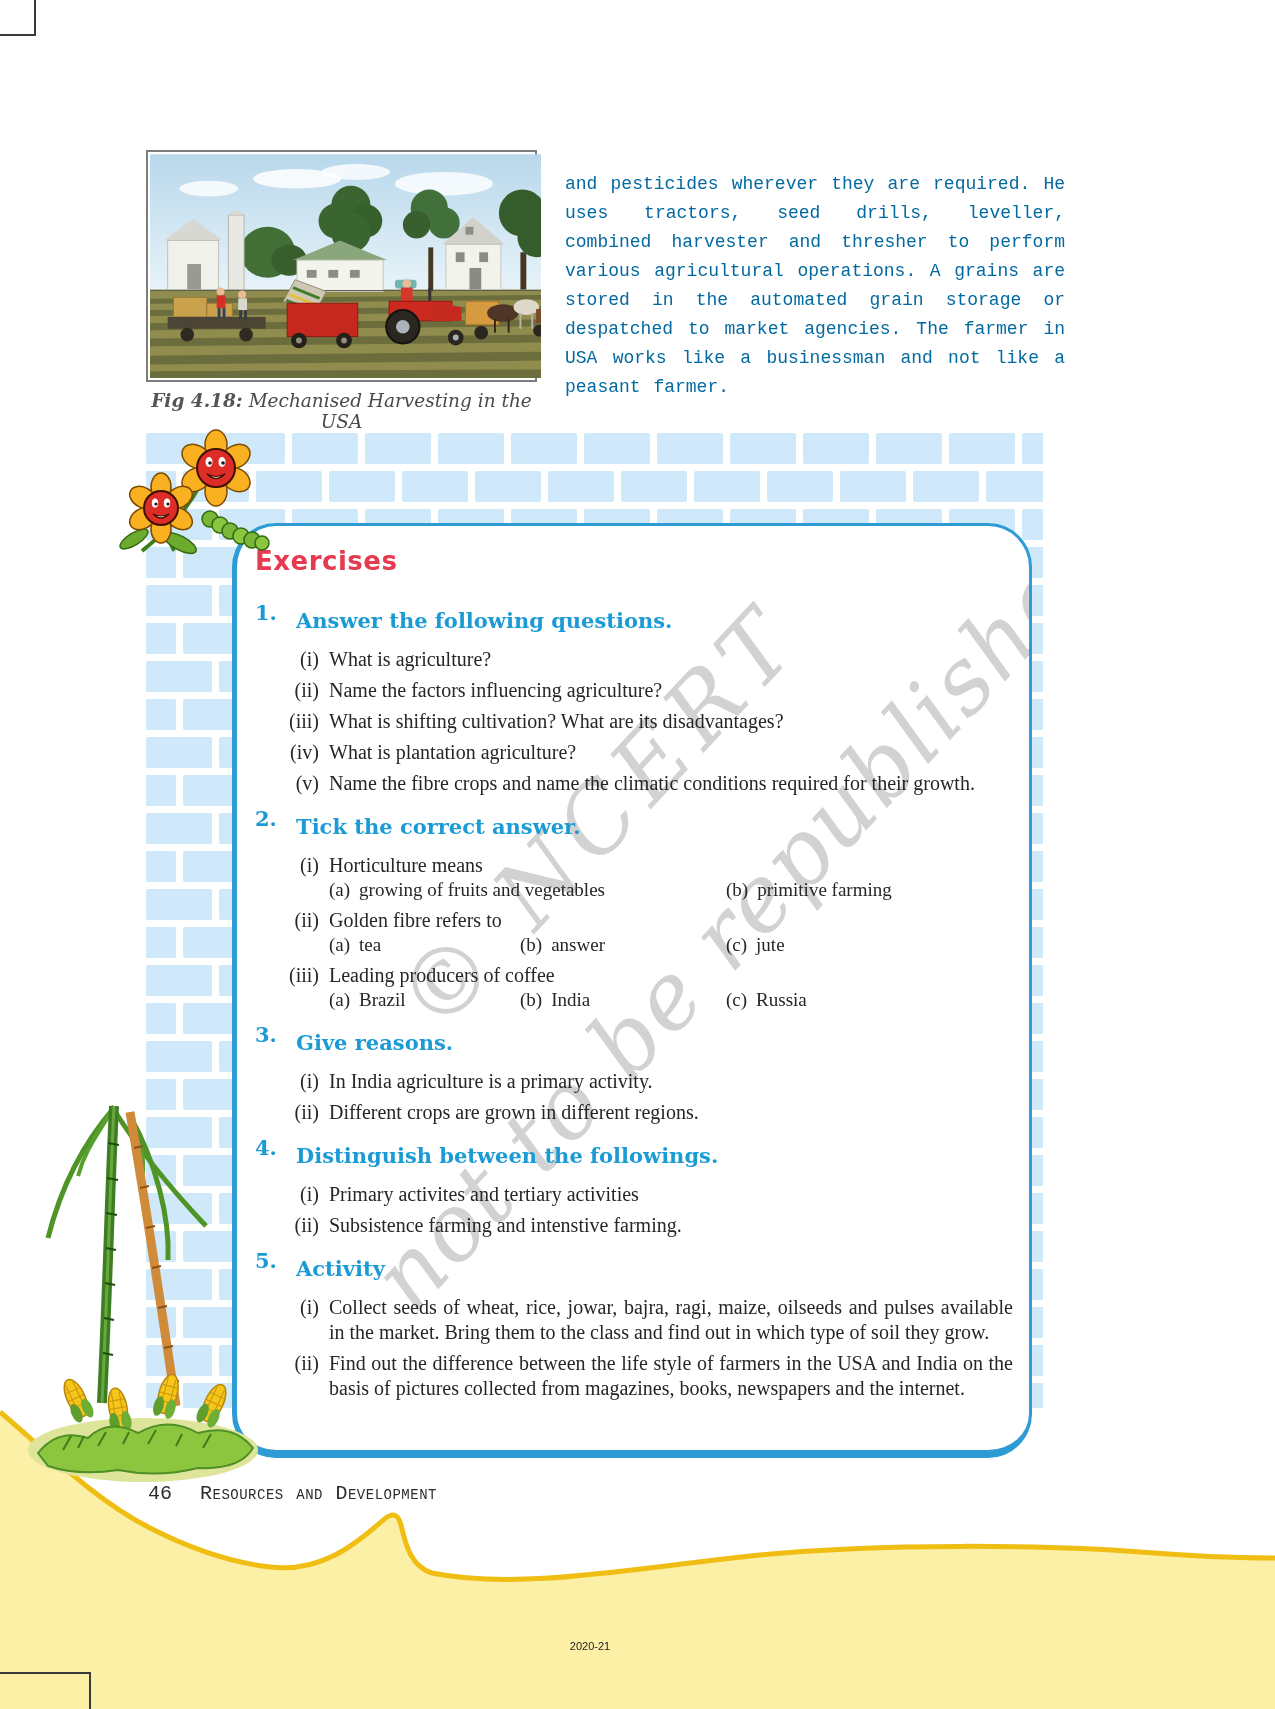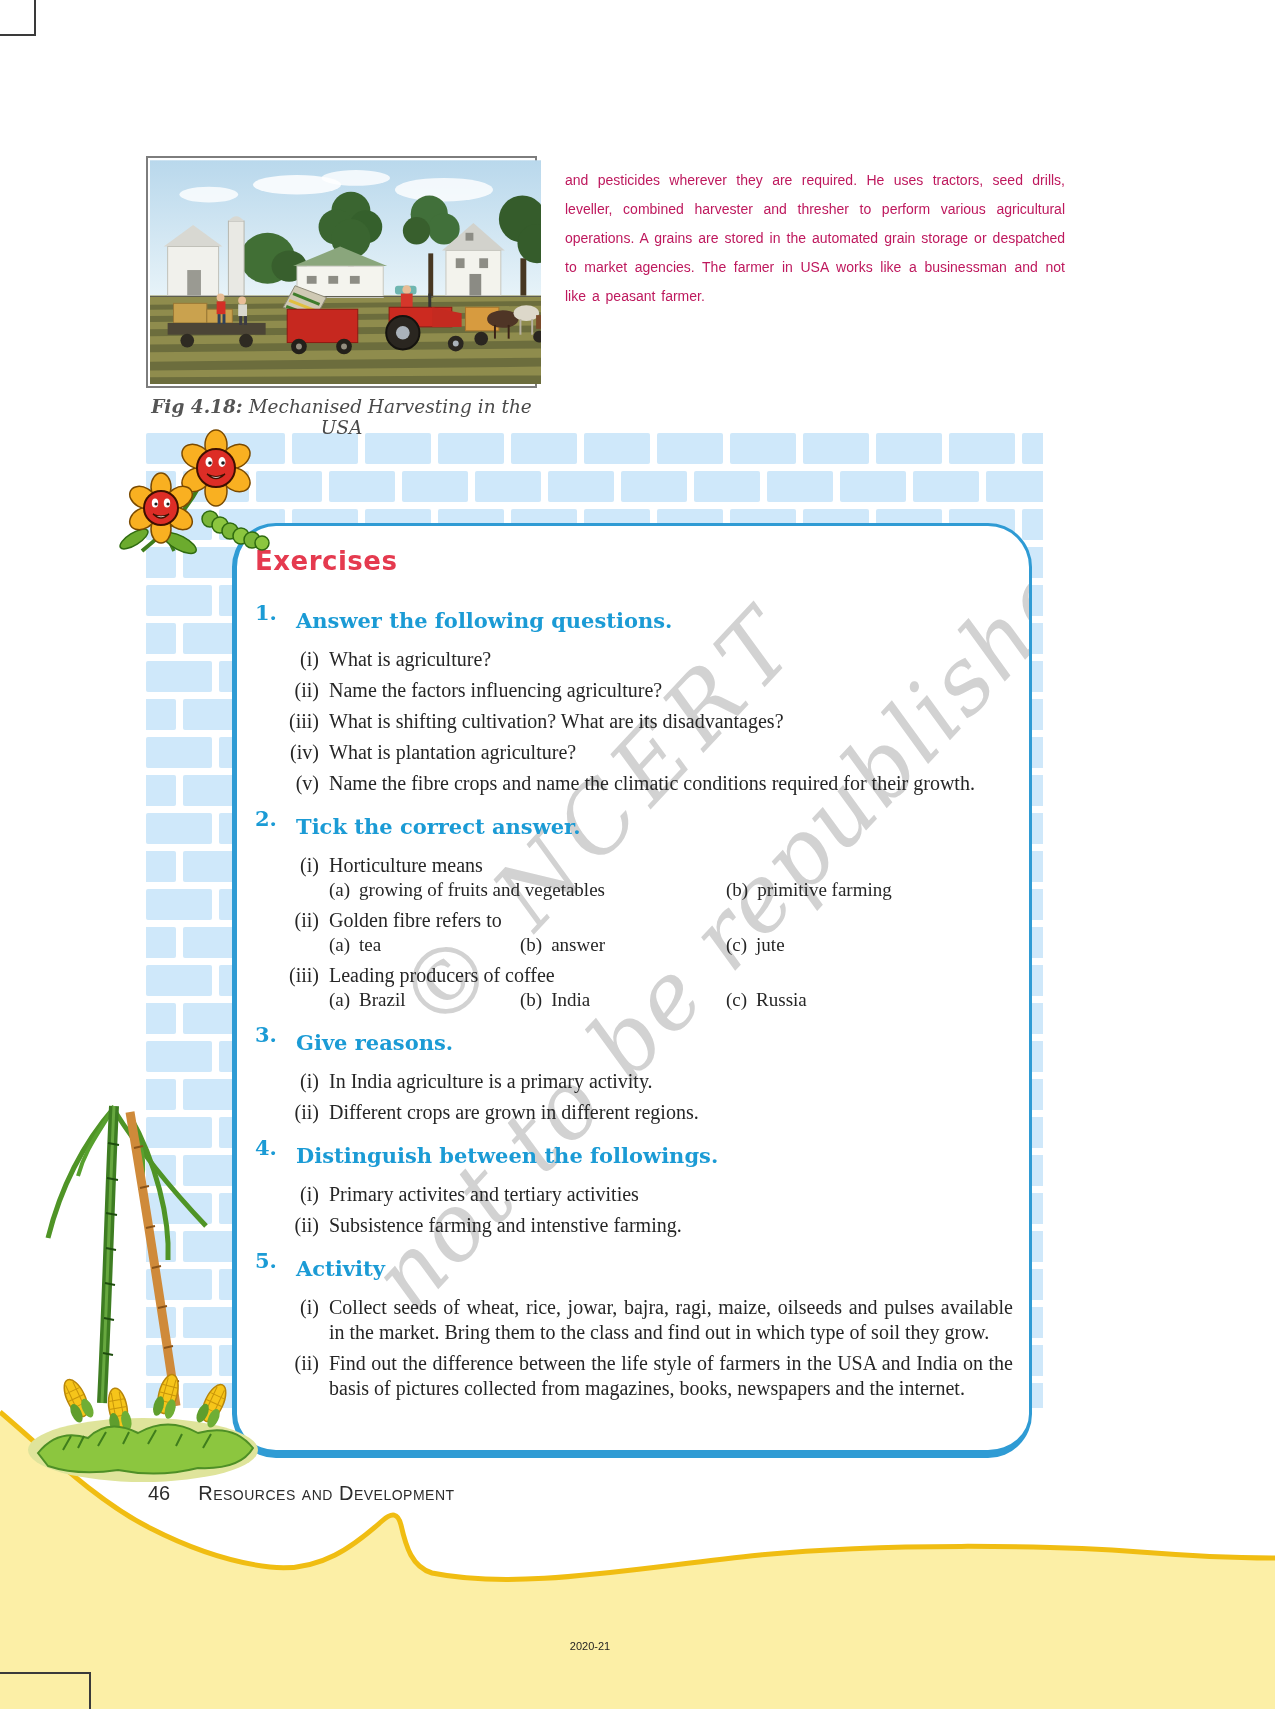--- a/index.html
+++ b/index.html
@@ -6,31 +6,31 @@
   .page{position:relative;width:1275px;height:1709px;background:#fff;overflow:hidden;
         font-family:"Liberation Serif",serif;}
 
   
   .crop-tl{position:absolute;left:0;top:0;width:34px;height:34px;
            border-right:2px solid #3a3a3a;border-bottom:2px solid #3a3a3a;}
   .crop-bl{position:absolute;left:0;top:1672px;width:89px;height:37px;
            border-right:2px solid #3a3a3a;border-top:2px solid #3a3a3a;z-index:9;}
 
   
-  .figure{position:absolute;left:146px;top:156px;width:391px;z-index:2;}
+  .figure{position:absolute;left:146px;top:150px;width:391px;z-index:2;}
   .photo-frame{border:2px solid #7d7d7d;background:#fff;padding:2px;}
   .photo-frame svg{display:block;}
   .figure-caption{margin-top:8px;text-align:center;font-family:"DejaVu Serif",serif;
                   font-style:italic;font-size:18.5px;color:#4a4a4a;}
   .cap-label{font-weight:bold;color:#555;}
   .cap-text{margin-left:6px;}
 
   
-  .lead{position:absolute;left:565px;top:152px;width:500px;font-family:Liberation Sans, sans-serif;
-        font-size:14px;line-height:29px;text-align:justify;color:#be185d;word-spacing:2px;z-index:2;}
+  .lead{position:absolute;left:565px;top:152px;width:500px;font-family:Liberation Mono, monospace;
+        font-size:18px;line-height:29px;text-align:justify;color:#0369a1;word-spacing:2px;z-index:2;}
 
   
   .brick{position:absolute;left:146px;top:433px;z-index:1;}
 
   
   .ex-box{position:absolute;left:232px;top:523px;width:800px;height:935px;background:#fff;
           border:3px solid #2f9bd4;border-left-width:5px;border-bottom-width:8px;
           border-radius:44px;box-sizing:border-box;overflow:hidden;z-index:3;}
   .ex-content{position:relative;z-index:2;padding:20px 16px 0 18px;}
   .wm{position:absolute;z-index:1;font-family:"DejaVu Serif",serif;font-style:italic;
@@ -48,21 +48,21 @@
          line-height:25px;color:#1b9bd5;}
   .item{display:flex;margin-top:6px;font-size:20px;line-height:25px;color:#262626;}
   .ilabel{width:64px;flex:none;text-align:right;padding-right:10px;}
   .itext{width:685px;text-align:justify;}
   .optrow{display:flex;padding-left:74px;font-size:19px;line-height:24px;color:#262626;}
   .opt{flex:none;}
   .opt.w1{width:191px;} .opt.w2{width:206px;} .opt.wA{width:397px;}
   .olab{margin-right:9px;}
 
   
-  .footer{position:absolute;left:148px;top:1482px;z-index:5;font-family:Liberation Sans, sans-serif;
+  .footer{position:absolute;left:148px;top:1482px;z-index:5;font-family:Liberation Mono, monospace;
           font-size:20px;color:#2c2c2c;}
   .pnum{margin-right:28px;}
   .btitle{font-variant:small-caps;letter-spacing:.5px;}
 
   .year{position:absolute;left:0;top:1640px;width:1180px;text-align:center;z-index:5;
         font-family:"Liberation Sans",sans-serif;font-size:11px;color:#1e1e1e;}
 
   .wave{position:absolute;left:0;top:1395px;z-index:2;}
   .flowers{position:absolute;left:112px;top:423px;z-index:6;}
   .plant{position:absolute;left:18px;top:1098px;z-index:6;}

